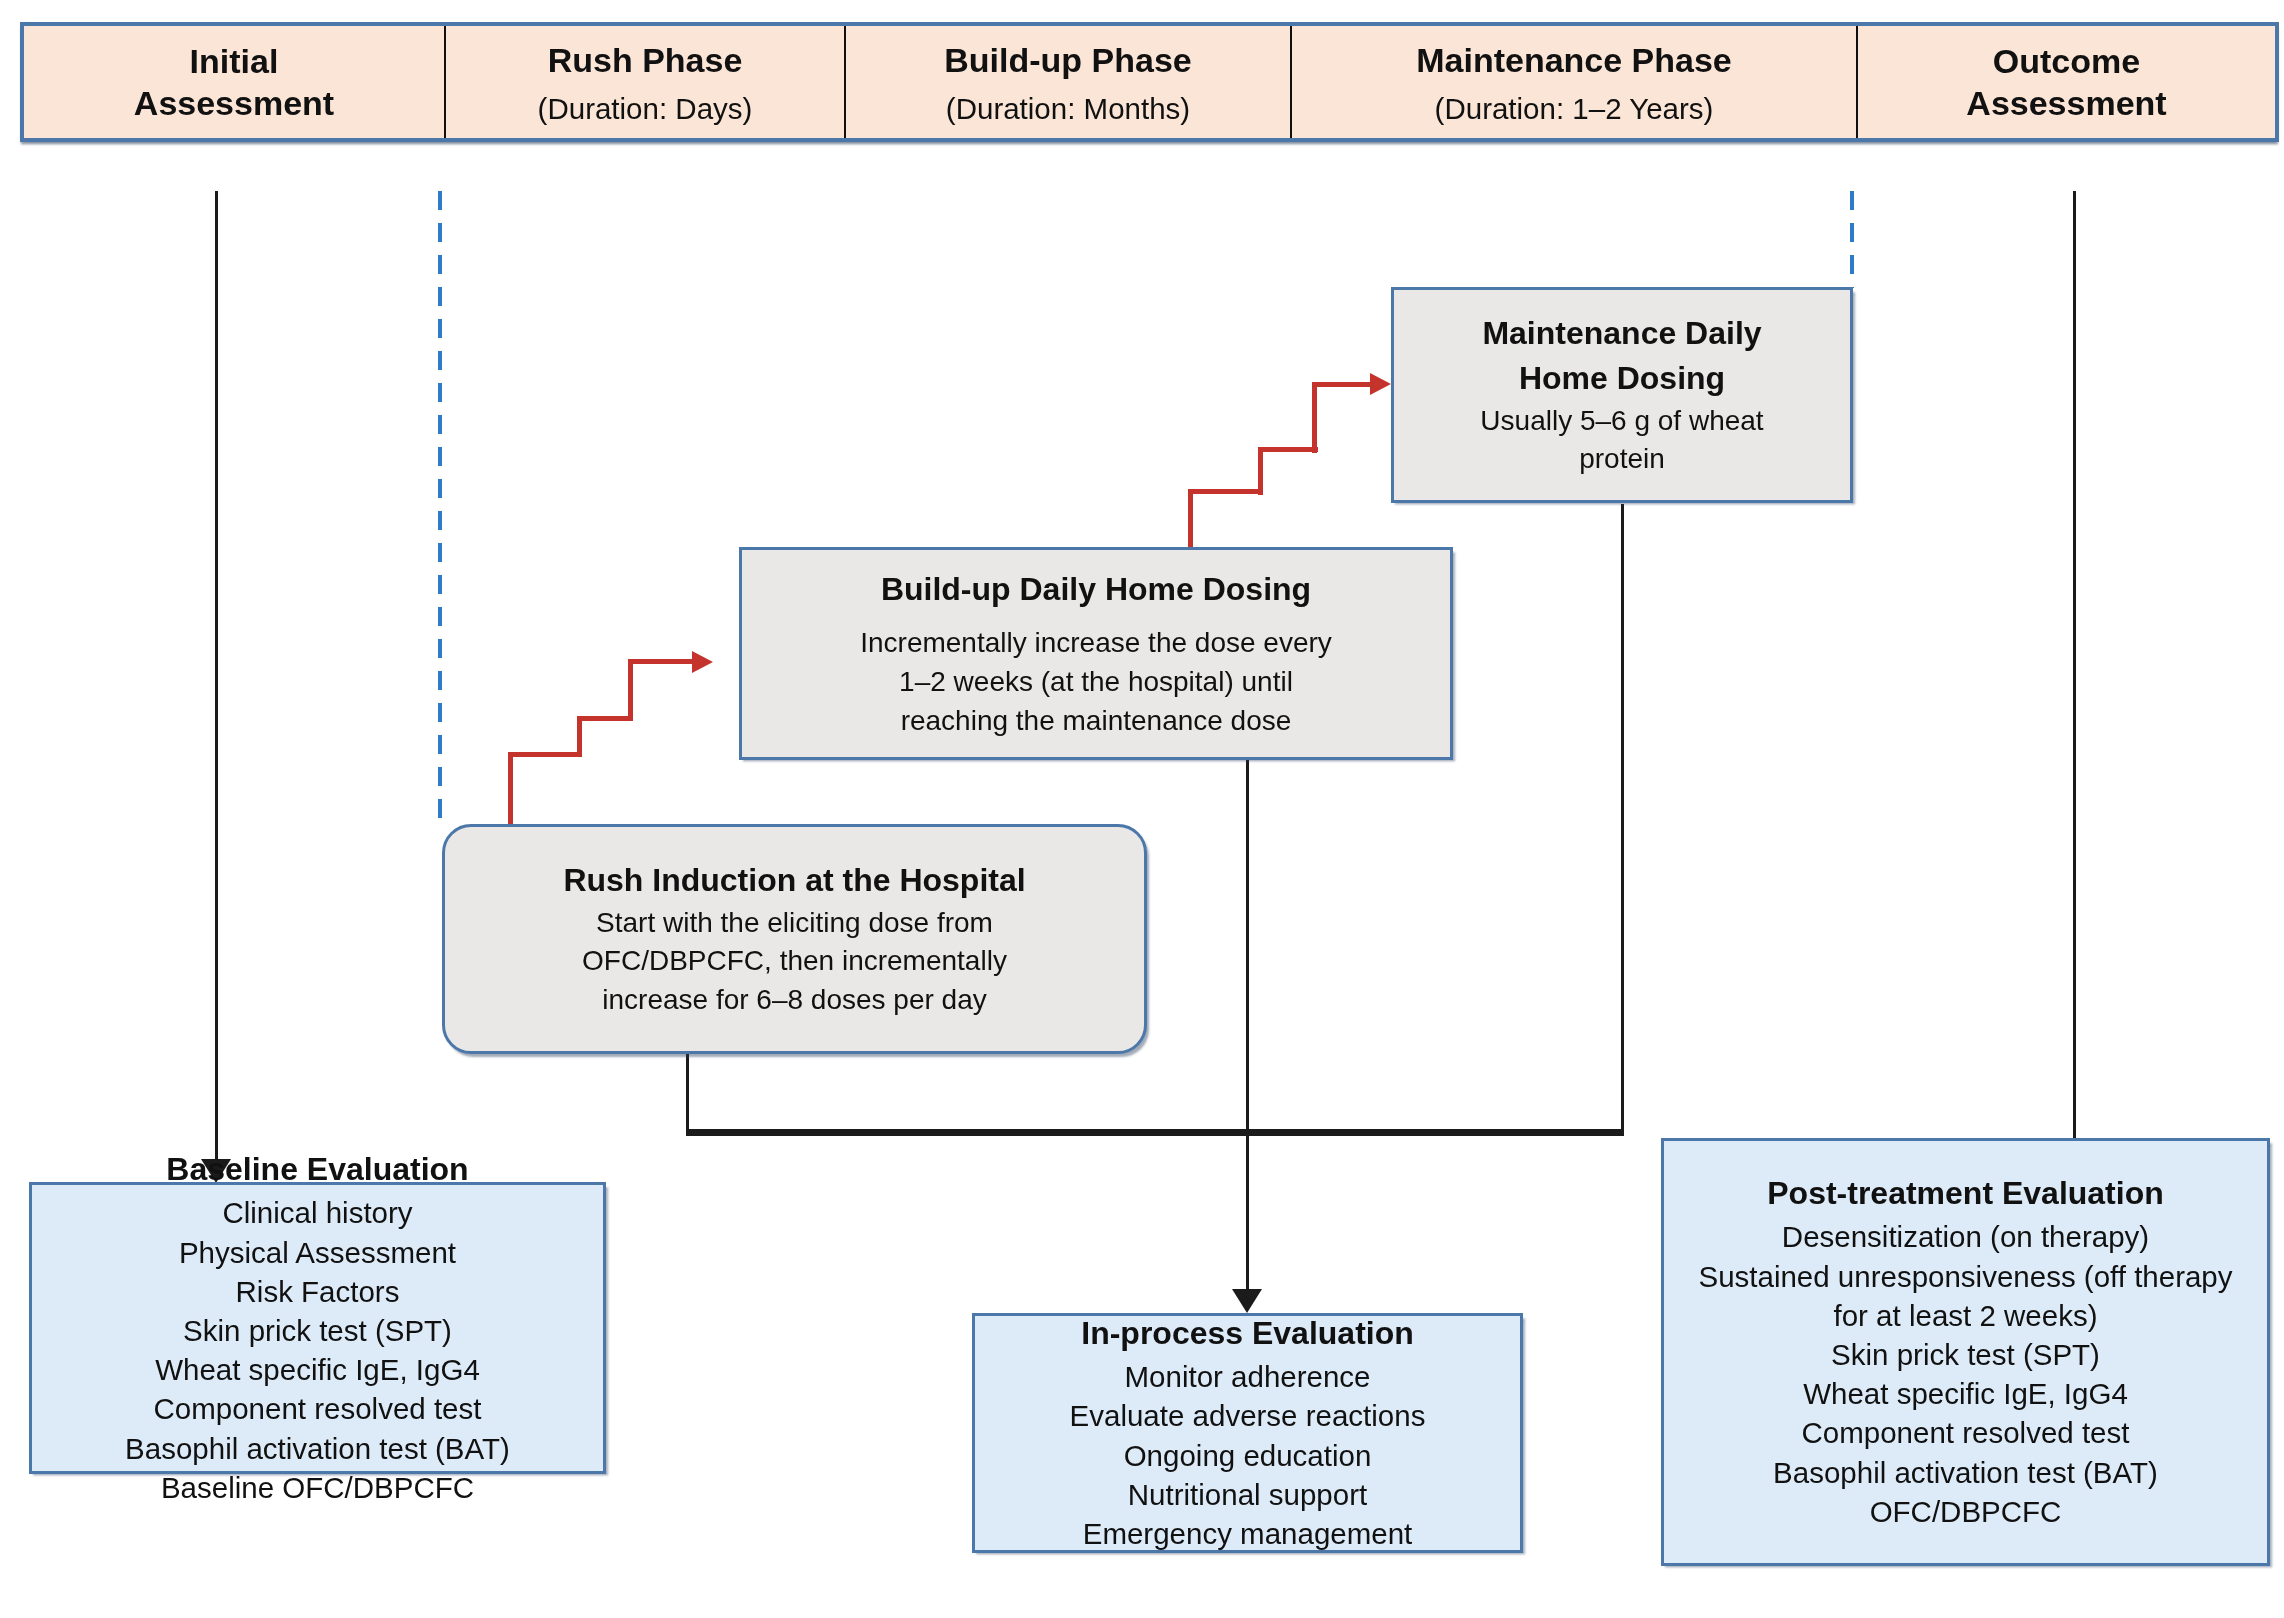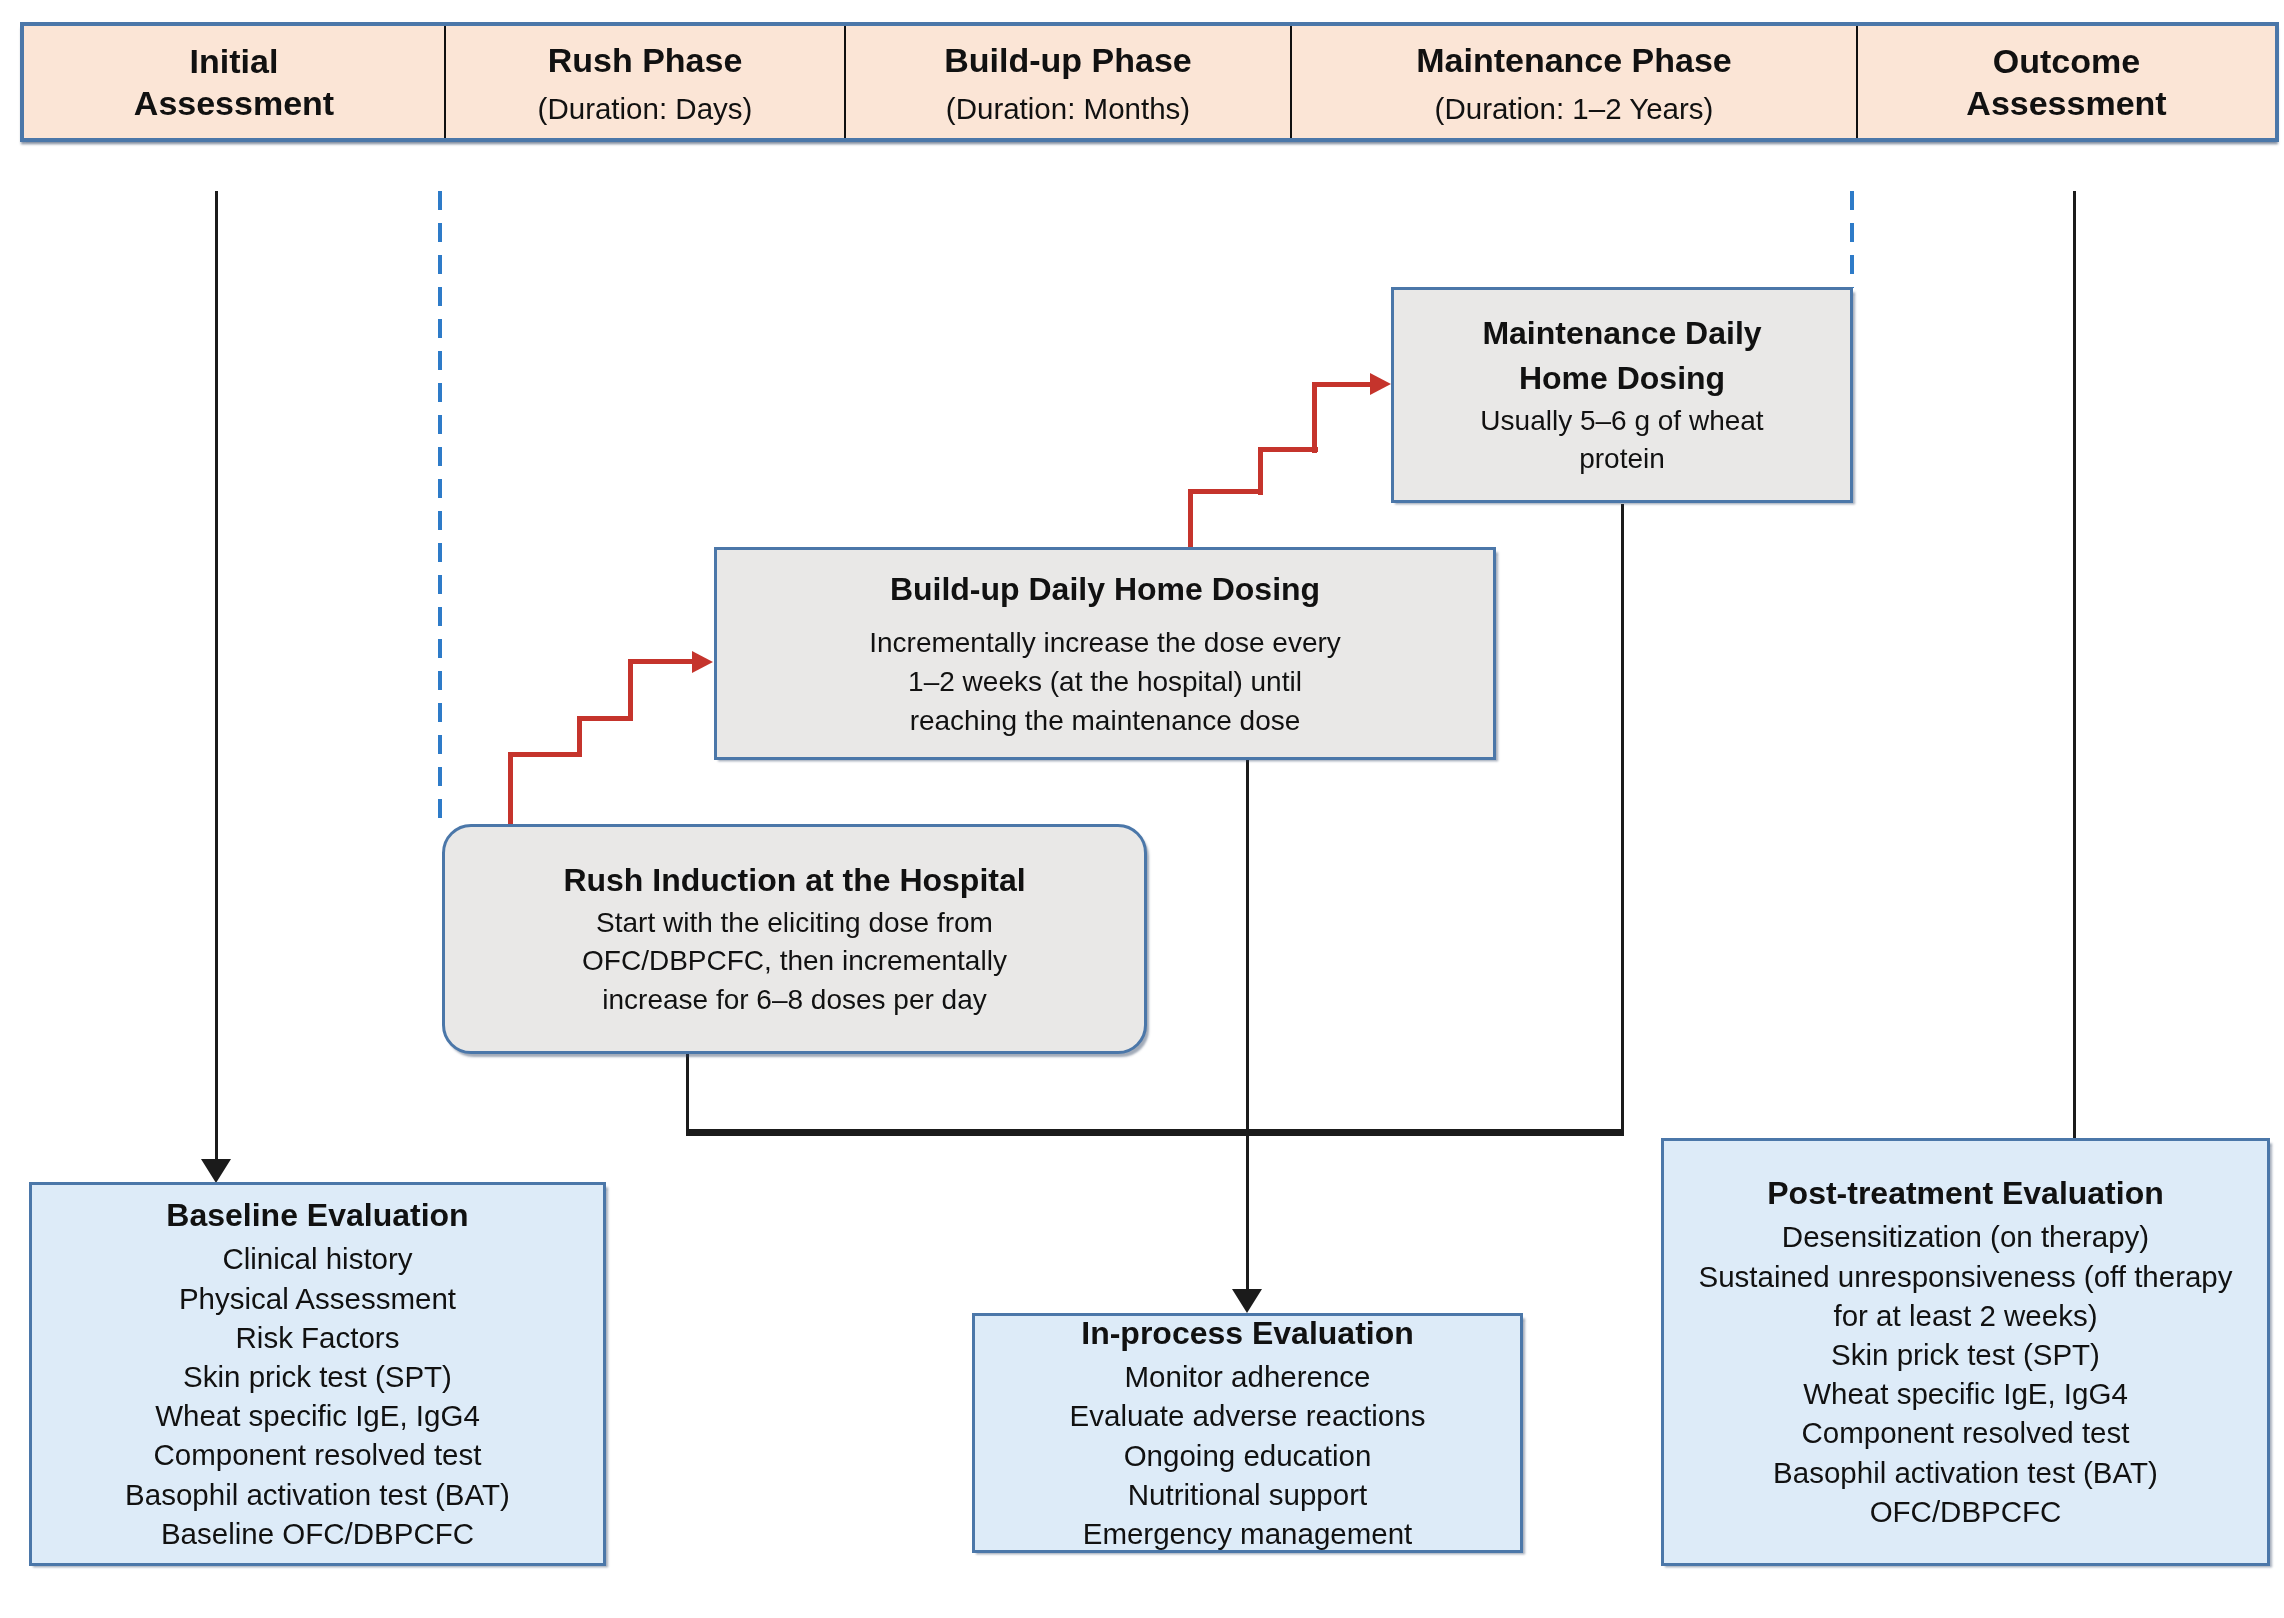--- a/index.html
+++ b/index.html
@@ -44,36 +44,36 @@
     border:3.6px solid var(--border-blue);
     display:flex;flex-direction:column;align-items:center;justify-content:center;
     text-align:center;padding:7.2px 11.5px;
     box-shadow:2.9px 3.6px 2.2px -1.4px rgba(47,66,97,0.45);
   }
   .ptitle{font-size:32px;font-weight:bold;line-height:1.42;}
   .ptitle span{display:block;}
   .pbody{font-size:28px;line-height:1.38;}
   .pbody span{display:block;}
   #box-maintenance{left:1391px;top:287px;width:462px;height:216px;}
-  #box-buildup{left:714px;top:547px;width:782px;height:213px;gap:12px;}
+  #box-buildup{left:739px;top:547px;width:714px;height:213px;gap:12px;}
   #box-rush{left:442px;top:824px;width:705px;height:230px;border-radius:29px;}
 
   
   .ebox{
     position:absolute;box-sizing:border-box;
     background:var(--evaluation-fill);
     border:3.6px solid var(--border-blue);
     display:flex;flex-direction:column;align-items:center;justify-content:center;
     text-align:center;padding:5.8px 14.4px;
     box-shadow:2.9px 3.6px 2.2px -1.4px rgba(47,66,97,0.45);
   }
   .etitle{font-size:32px;font-weight:bold;line-height:1.3;margin-bottom:2.9px;}
   .eitems{font-size:29.5px;line-height:1.33;}
   .eitems span{display:block;}
-  #box-baseline{left:29px;top:1182px;width:577px;height:384px;}
+  #box-baseline{left:29px;top:1182px;width:577px;height:292px;}
   #box-inprocess{left:972px;top:1313px;width:551px;height:240px;}
   #box-post{left:1661px;top:1138px;width:609px;height:428px;padding:5.8px 27px;}
 
   
   .ln{position:absolute;background:var(--line-black);}
   .red{background:var(--arrow-red);}
   .dash{
     position:absolute;width:4.3px;
     background:repeating-linear-gradient(to bottom,var(--dashed-blue) 0 18.7px,transparent 18.7px 32px);
   }

